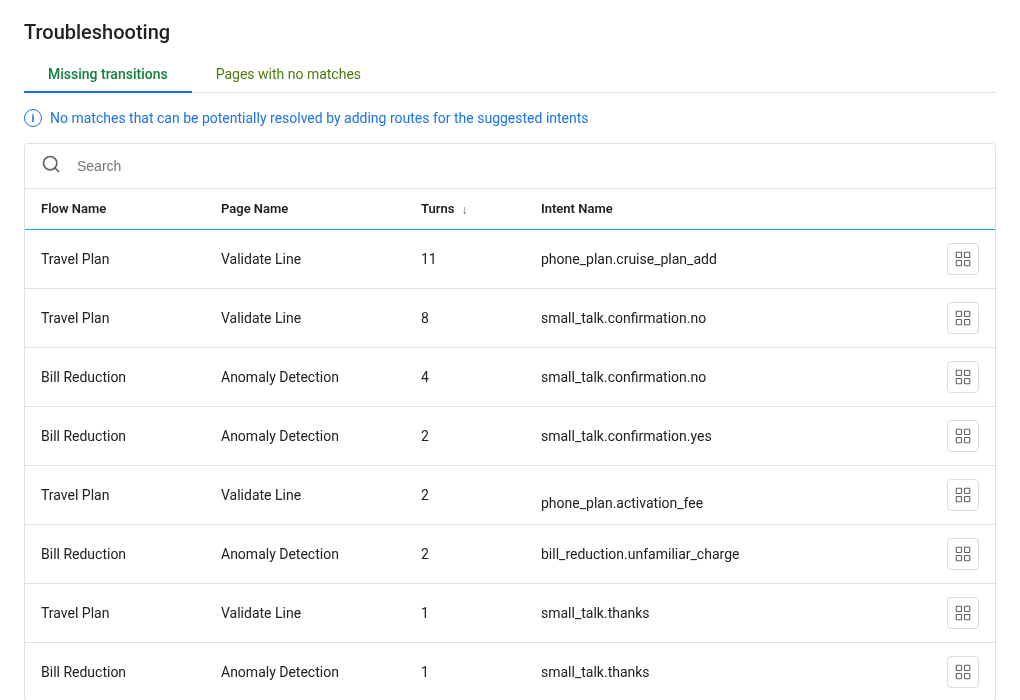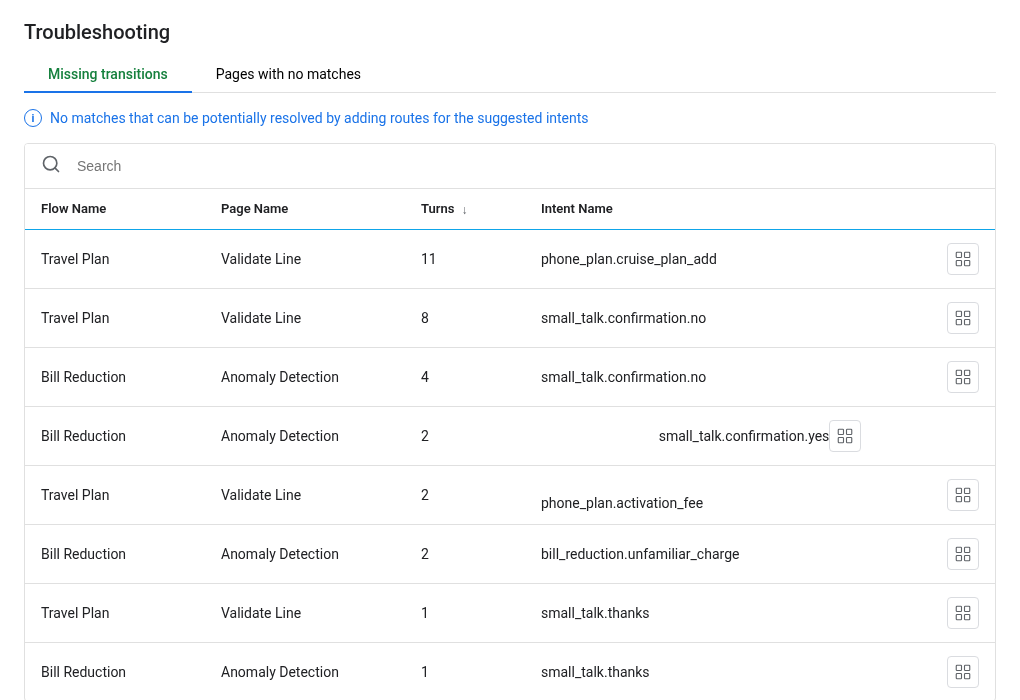--- a/index.html
+++ b/index.html
@@ -23,21 +23,21 @@
     }
     .tabs {
       display: flex;
       border-bottom: 1px solid #e0e0e0;
       margin-bottom: 16px;
     }
     .tab {
       padding: 10px 24px;
       cursor: pointer;
       font-size: 14px;
-      color: #000000;
+      color: #4d7c0f;
       position: relative;
       text-decoration: none;
     }
     .tab.active {
       color: #15803d;
       font-weight: 500;
     }
     .tab.active::after {
       content: '';
       position: absolute;
@@ -234,21 +234,21 @@
             <rect x="3" y="14" width="7" height="7" rx="1"></rect>
             <rect x="14" y="14" width="7" height="7" rx="1"></rect>
           </svg>
         </span>
       </td>
     </tr>
           <tr>
       <td>Bill Reduction</td>
       <td>Anomaly Detection</td>
       <td>2</td>
-      <td style="display:flex;align-items:center;justify-content:center;">
+      <td style="display:flex;align-items:center;justify-content:space-between;">
         <span>small_talk.confirmation.yes</span>
         <span class="icon-btn" title="View details">
           <svg width="18" height="18" viewBox="0 0 24 24" fill="none" stroke="#5f6368" stroke-width="1.5">
             <rect x="3" y="3" width="7" height="7" rx="1"></rect>
             <rect x="14" y="3" width="7" height="7" rx="1"></rect>
             <rect x="3" y="14" width="7" height="7" rx="1"></rect>
             <rect x="14" y="14" width="7" height="7" rx="1"></rect>
           </svg>
         </span>
       </td>

